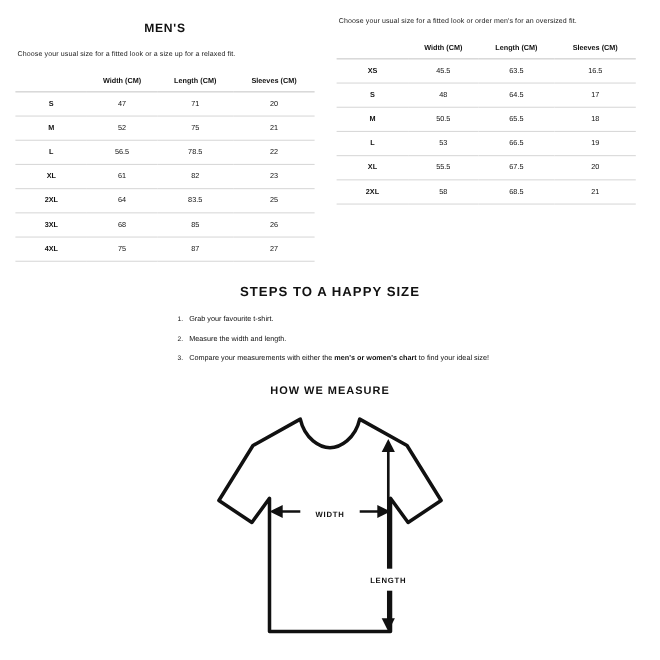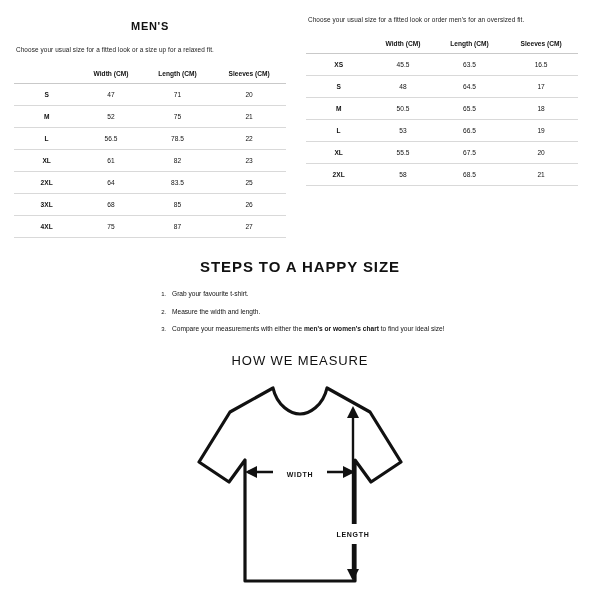--- a/index.html
+++ b/index.html
@@ -63,21 +63,21 @@
     font-weight: bold;
     text-align: center;
   }
   table.size tbody tr:last-child td { border-bottom: 0.8px solid #d9d9d9; }
 
   .steps {
     margin-top: 20px;
     text-align: center;
   }
   .steps-title {
-    font-size: 15px;
+    font-size: 12px;
     font-weight: bold;
     letter-spacing: 0.9px;
     margin-bottom: 14px;
     margin-top: 12px;
   }
   ol.steps-list {
     width: 300px;
     margin: 0 auto;
     padding: 0 0 0 18px;
     text-align: left;
@@ -89,22 +89,22 @@
     padding-left: 4px;
   }
   ol.steps-list li::marker { font-size: 6px; }
   .bold { font-weight: bold; }
 
   .measure {
     margin-top: 18px;
     text-align: center;
   }
   .measure-title {
-    font-size: 13px;
-    font-weight: normal;
+    font-size: 10px;
+    font-weight: bold;
     letter-spacing: 0.9px;
     margin-bottom: 8px;
   }
   .tee-wrap {
     display: flex;
     justify-content: center;
   }
   .label-txt {
     font-family: "Liberation Sans", sans-serif;
     font-size: 7px;

